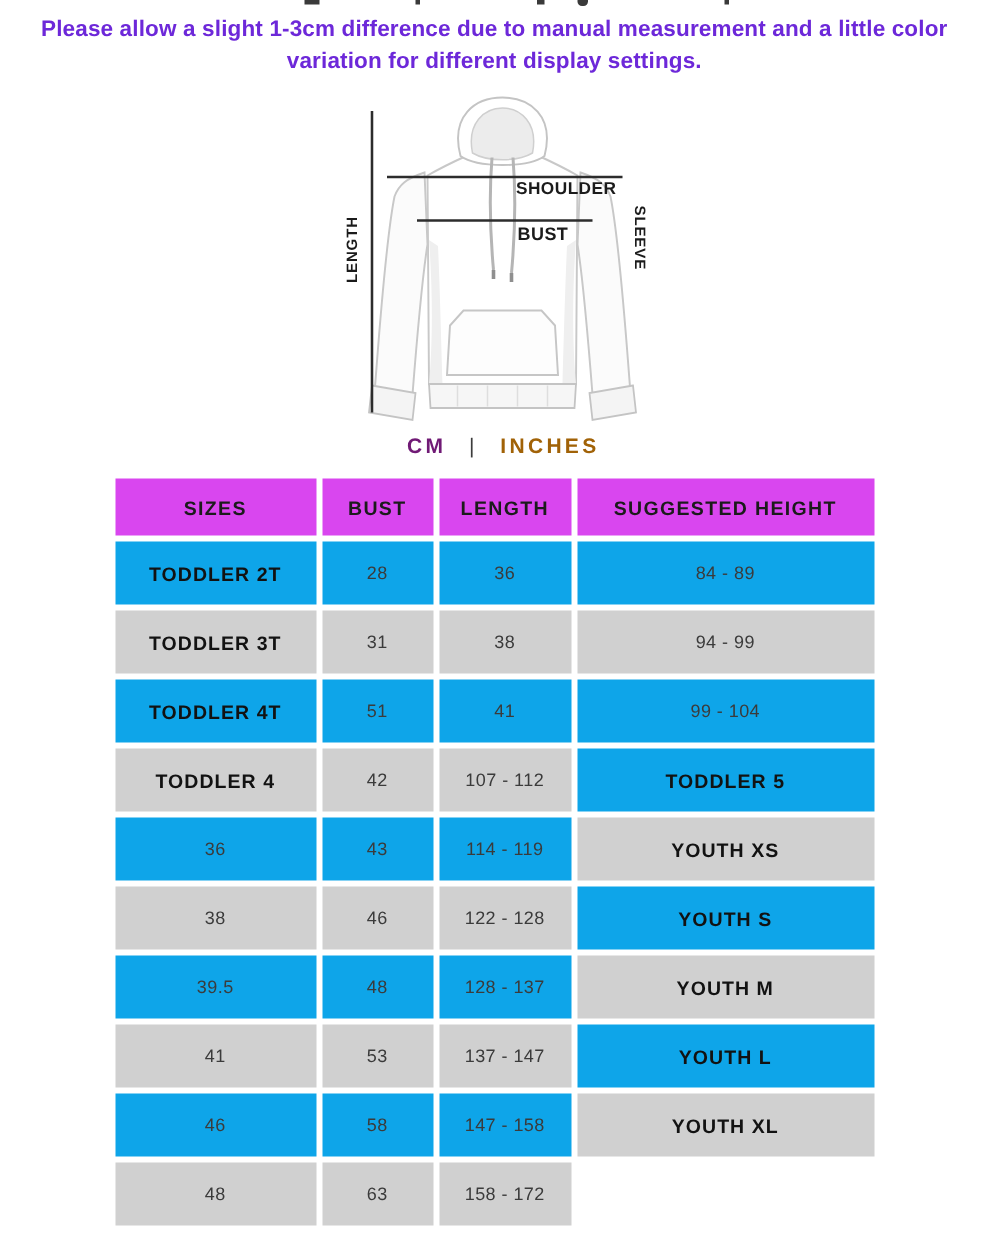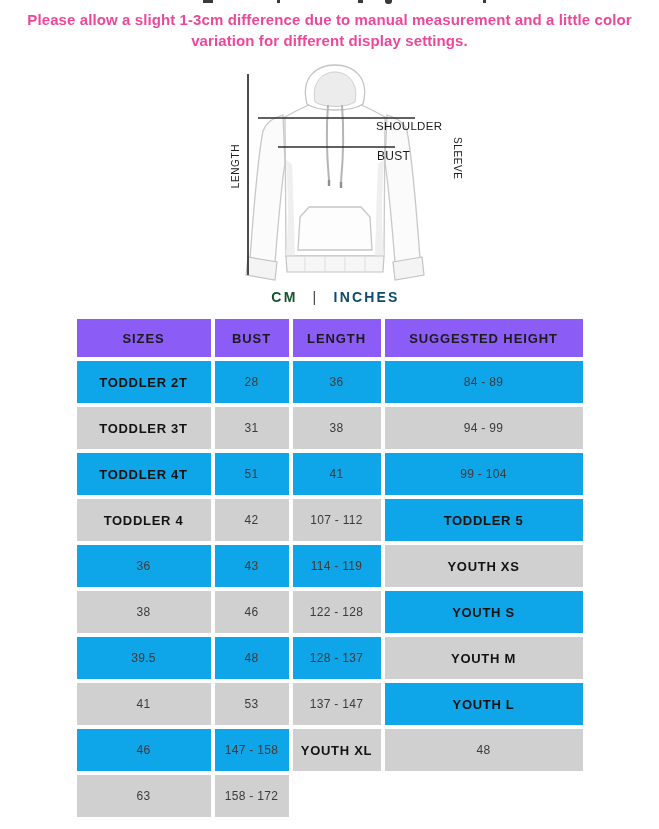--- a/index.html
+++ b/index.html
@@ -7,56 +7,56 @@
     width:659px;height:829px;overflow:hidden;position:relative;
     font-family:"Liberation Sans","DejaVu Sans",sans-serif;
   }
   
   .cutoff{position:absolute;top:0;left:0;width:659px;height:4px;}
   .cutoff i{position:absolute;top:0;background:#3a3a3a;display:block;}
 
   
   .note{
     margin:9px auto 0;max-width:612px;text-align:center;
-    font-size:15px;line-height:21px;font-weight:700;color:#ec4899;
+    font-size:15px;line-height:21px;font-weight:700;color:#6d28d9;
     letter-spacing:0.1px;
   }
 
   
   .diagram{position:relative;width:220px;height:232px;margin:9px 0 0 225px;}
   .diagram svg{position:absolute;left:0;top:0;}
-  .lbl{position:absolute;color:#1b1b1b;font-weight:400;white-space:nowrap;padding-left:32px;}
+  .lbl{position:absolute;color:#1b1b1b;font-weight:700;white-space:nowrap;}
   .lbl-shoulder{left:119px;top:60px;font-size:11.5px;letter-spacing:0.3px;}
   .lbl-bust{left:120px;top:89px;font-size:12px;letter-spacing:0.3px;}
   .lbl-length{left:5px;top:84px;font-size:10px;letter-spacing:0.6px;
     writing-mode:vertical-rl;transform:rotate(180deg);}
   .lbl-sleeve{left:195px;top:77px;font-size:10px;letter-spacing:0.6px;
     writing-mode:vertical-rl;}
 
   
   .units{
     margin-top:-3px;text-align:center;padding-left:12px;
     font-size:14px;font-weight:600;letter-spacing:2.2px;
   }
-  .units .u-cm{color:#14532d;cursor:pointer;}
+  .units .u-cm{color:#701a75;cursor:pointer;}
   .units .u-sep{color:#3c3c3c;margin:0 9px;font-weight:400;}
-  .units .u-in{color:#0c4a6e;cursor:pointer;}
+  .units .u-in{color:#a16207;cursor:pointer;}
 
   
   .size-table{
     display:grid;
     grid-template-columns:134px 74px 88px 198px;
     grid-template-rows:38px repeat(10,42px);
     gap:4px;width:506px;margin:14px auto 0;background:#ffffff;
   }
   .cell{
     display:flex;align-items:center;justify-content:center;
     font-size:12px;color:#3b3b3b;letter-spacing:0.3px;
   }
-  .th{background:#8b5cf6;font-weight:700;font-size:13px;color:#1b1b1b;letter-spacing:0.9px;}
+  .th{background:#d946ef;font-weight:700;font-size:13px;color:#1b1b1b;letter-spacing:0.9px;}
   .size{font-weight:700;font-size:13px;color:#121212;letter-spacing:0.7px;}
   .r-light{background:#0ea5e9;}
   .r-dark{background:#d0d0d0;}
 </style>
 </head>
 <body>
 
 <div class="page">
 
   <div class="cutoff">
@@ -153,20 +153,21 @@
     <div class="cell r-light">48</div>
     <div class="cell r-light">128 - 137</div>
 
     <div class="cell size r-dark">YOUTH M</div>
     <div class="cell r-dark">41</div>
     <div class="cell r-dark">53</div>
     <div class="cell r-dark">137 - 147</div>
 
     <div class="cell size r-light">YOUTH L</div>
     <div class="cell r-light">46</div>
+    <div class="cell r-light">58</div>
     <div class="cell r-light">147 - 158</div>
 
     <div class="cell size r-dark">YOUTH XL</div>
     <div class="cell r-dark">48</div>
     <div class="cell r-dark">63</div>
     <div class="cell r-dark">158 - 172</div>
   </div>
 
 </div>
 

